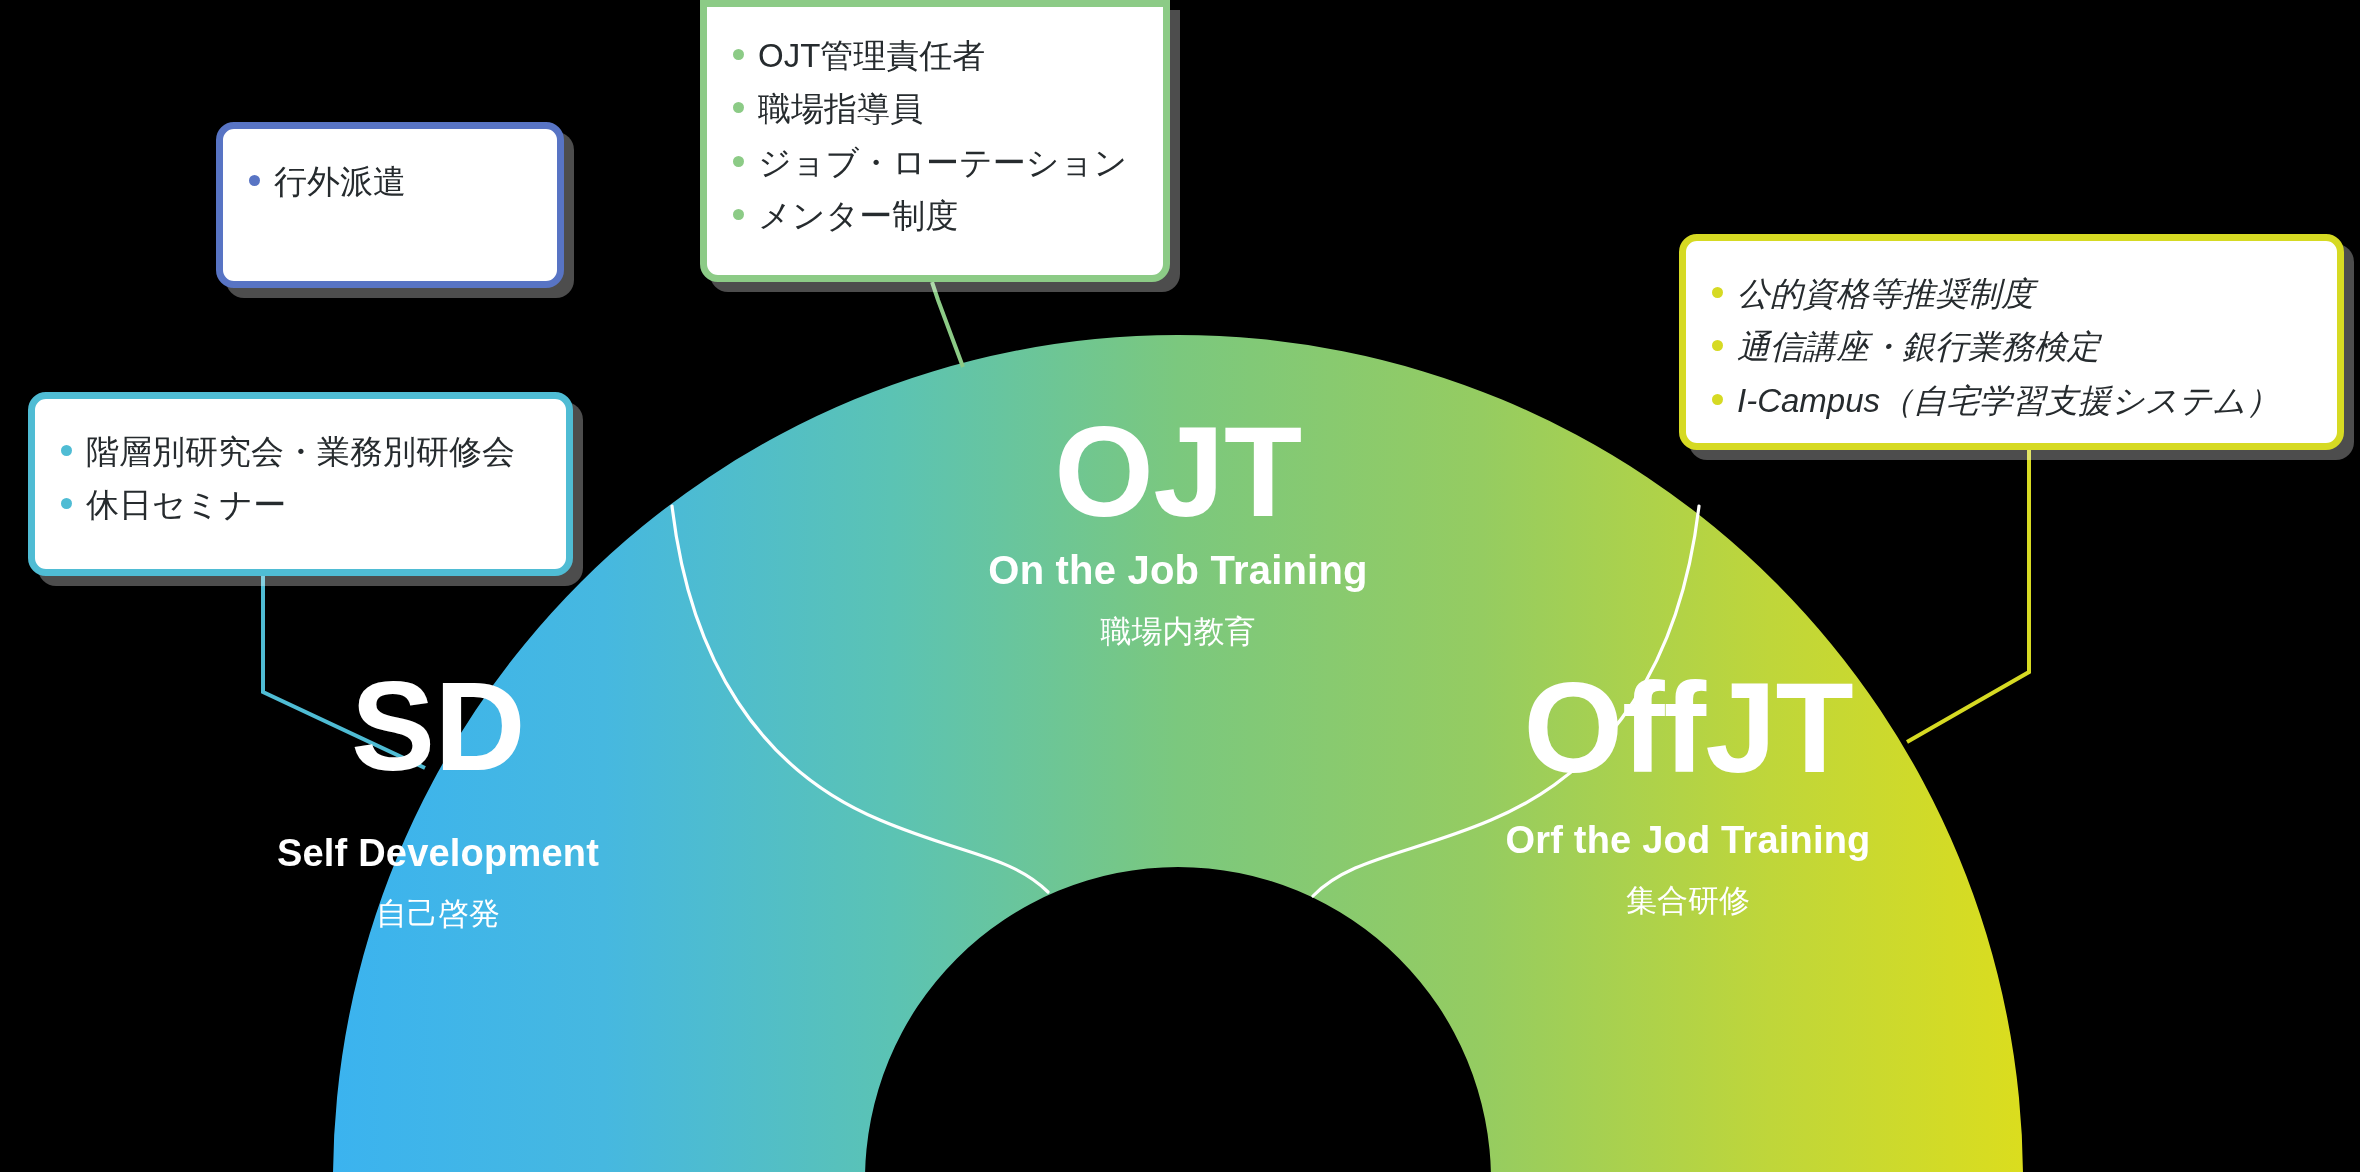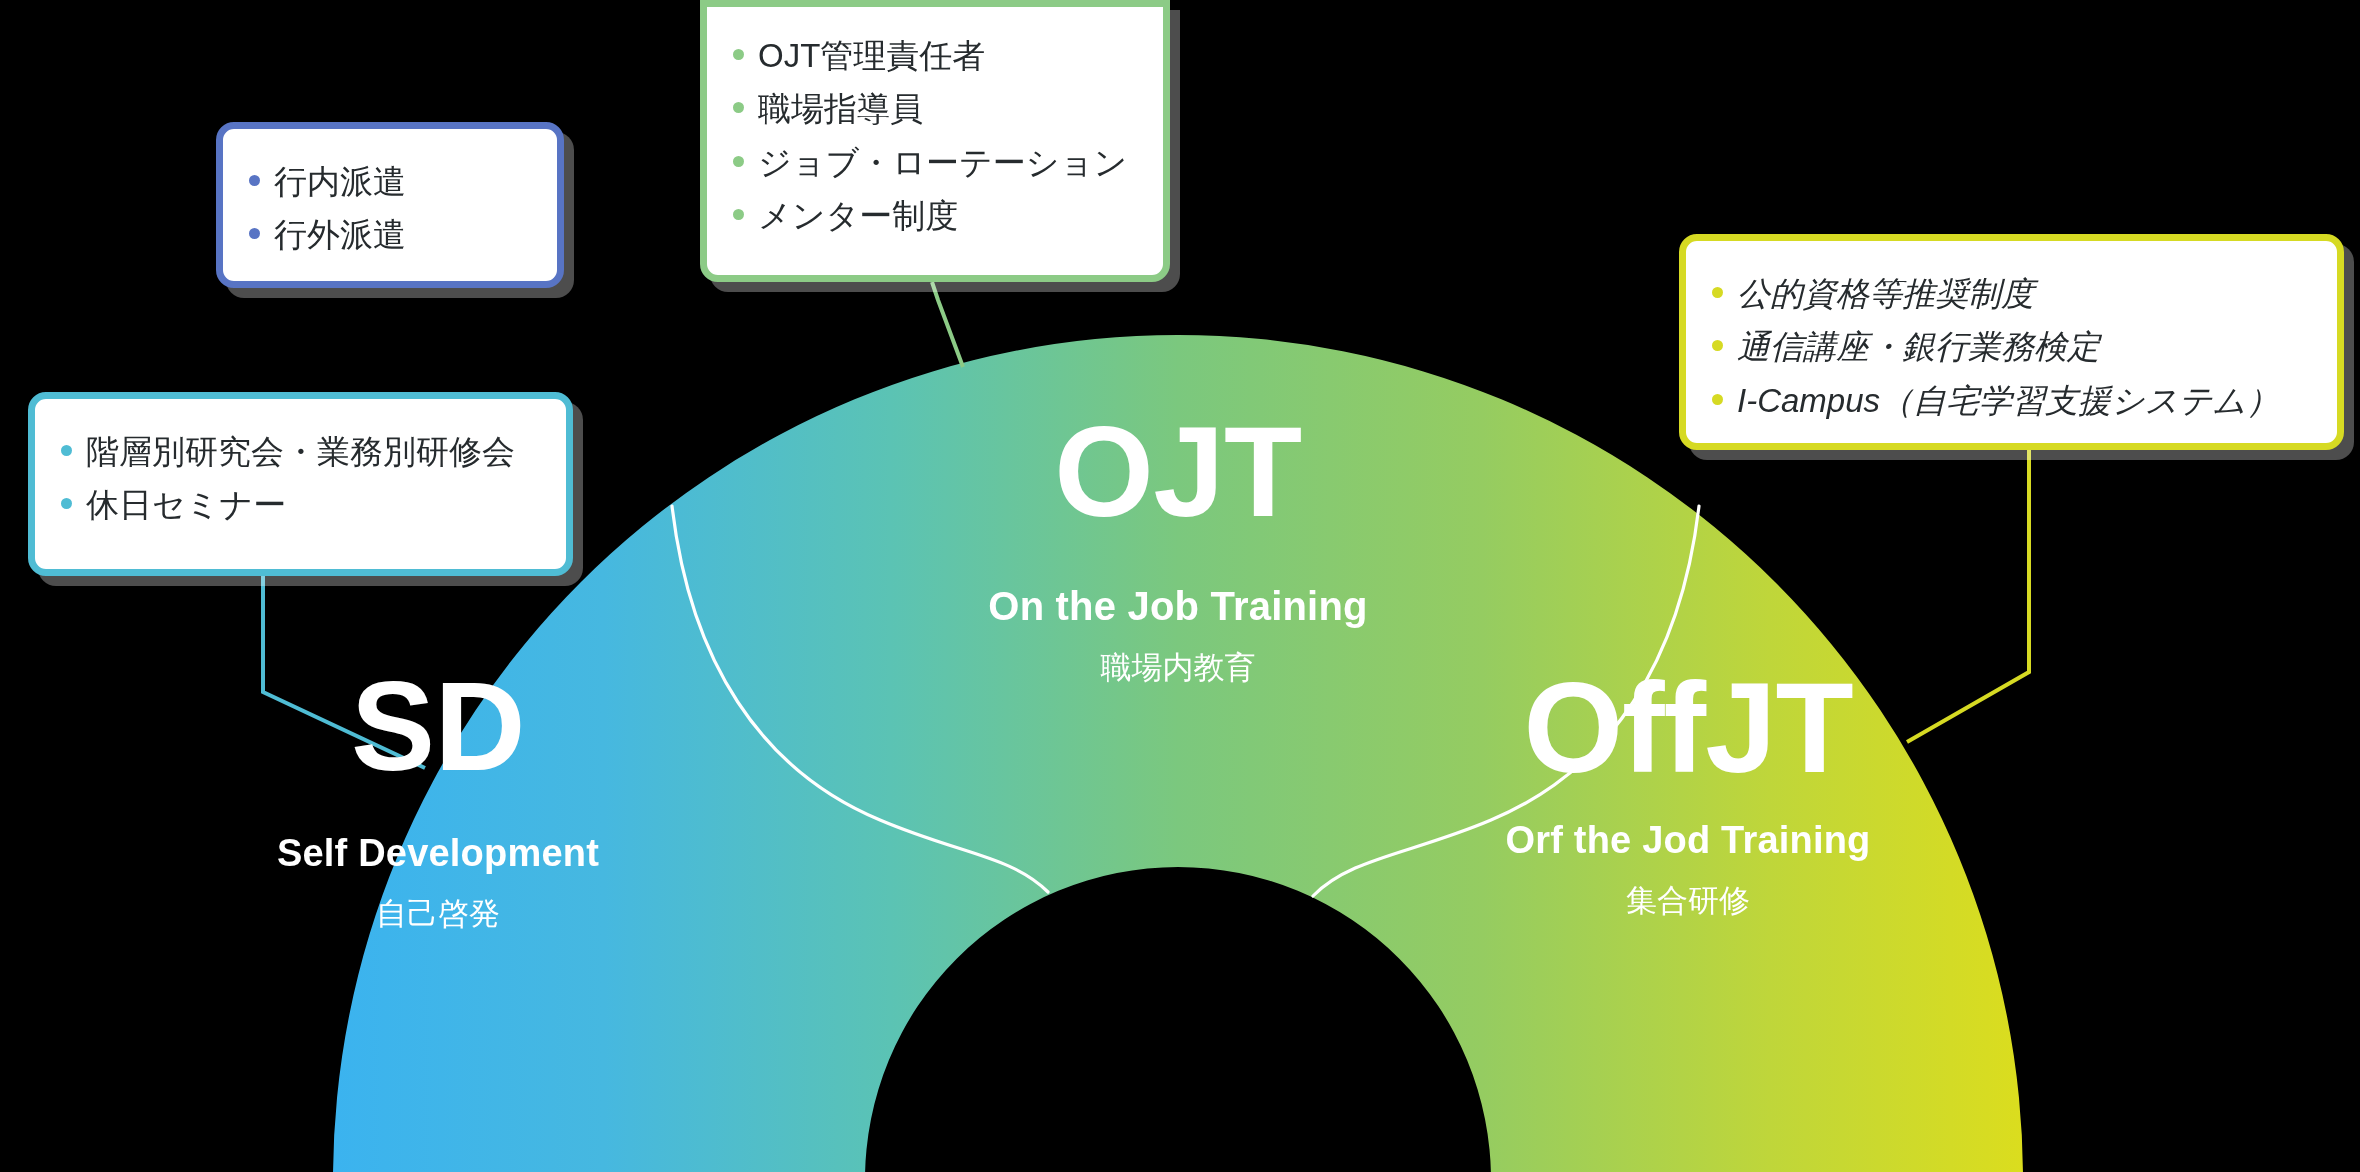--- a/index.html
+++ b/index.html
@@ -47,21 +47,21 @@
   .seg-en {
     font-weight: 700;
     letter-spacing: 0.2px;
   }
   .seg-jp {
     font-weight: 400;
   }
 
   #label-ojt { left: 878px; top: 408px; width: 600px; }
   #label-ojt .seg-abbr { font-size: 128px; }
-  #label-ojt .seg-en   { font-size: 40px; margin-top: 50px; }
+  #label-ojt .seg-en   { font-size: 40px; margin-top: 14px; }
   #label-ojt .seg-jp   { font-size: 31px; margin-top: 26px; }
 
   #label-sd { left: 238px; top: 664px; width: 400px; }
   #label-sd .seg-abbr { font-size: 126px; }
   #label-sd .seg-en   { font-size: 38px; margin-top: 44px; }
   #label-sd .seg-jp   { font-size: 31px; margin-top: 26px; }
 
   #label-offjt { left: 1398px; top: 664px; width: 580px; }
   #label-offjt .seg-abbr { font-size: 128px; letter-spacing: -1px; }
   #label-offjt .seg-en   { font-size: 38px; margin-top: 29px; }
@@ -205,24 +205,20 @@
   <div class="seg-label" id="label-offjt">
     <div class="seg-abbr">OffJT</div>
     <div class="seg-en">Orf the Jod Training</div>
     <div class="seg-jp">集合研修</div>
   </div>
 
   <div class="callout" id="box-dispatch">
     <ul>
       <li>
         <span class="bullet"></span>
-        <span>行内派遣</span>
-      </li>
-      <li>
-        <span class="bullet"></span>
         <span>行外派遣</span>
       </li>
     </ul>
   </div>
 
   <div class="callout" id="box-ojt">
     <ul>
       <li>
         <span class="bullet"></span>
         <span>OJT管理責任者</span>

